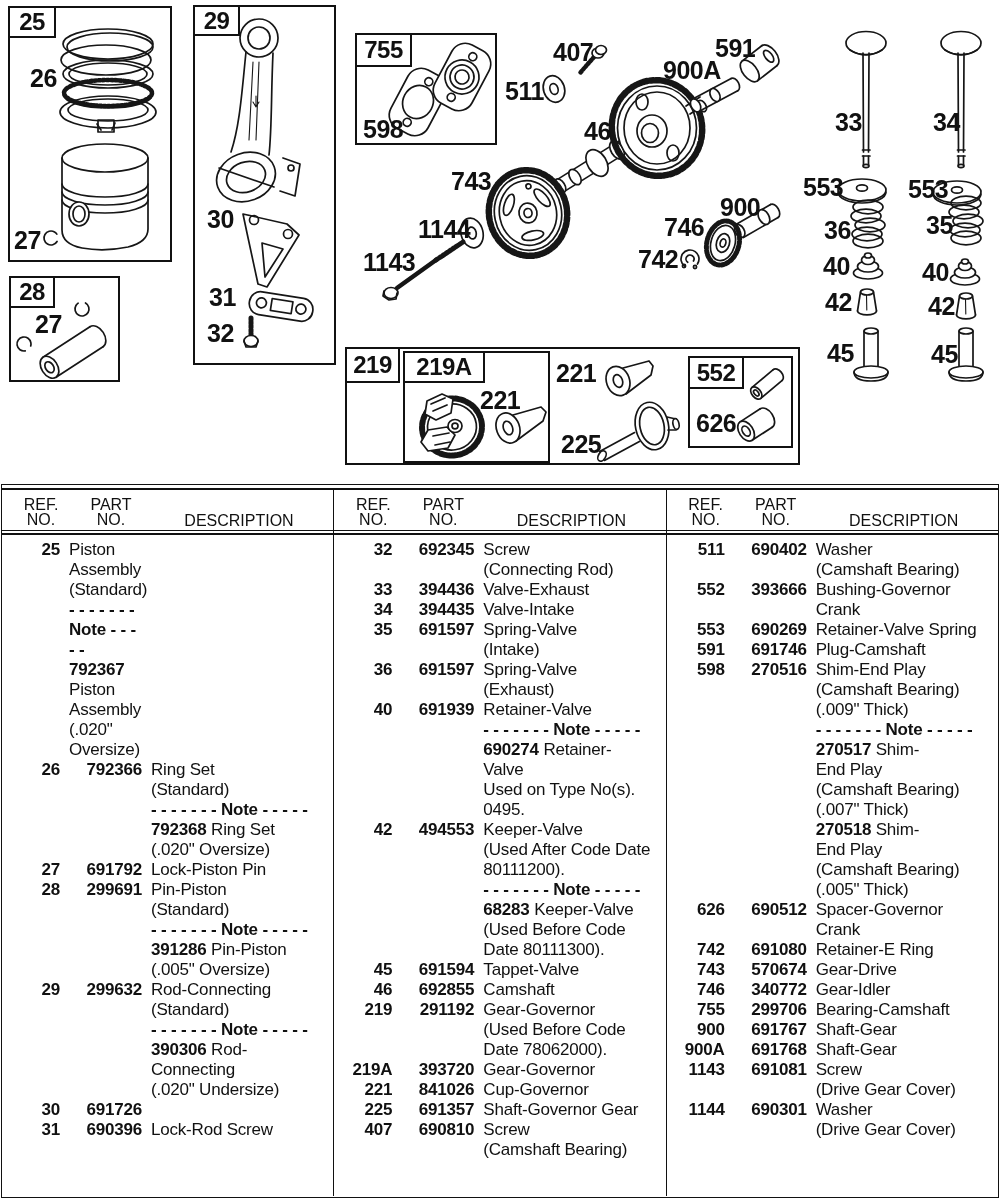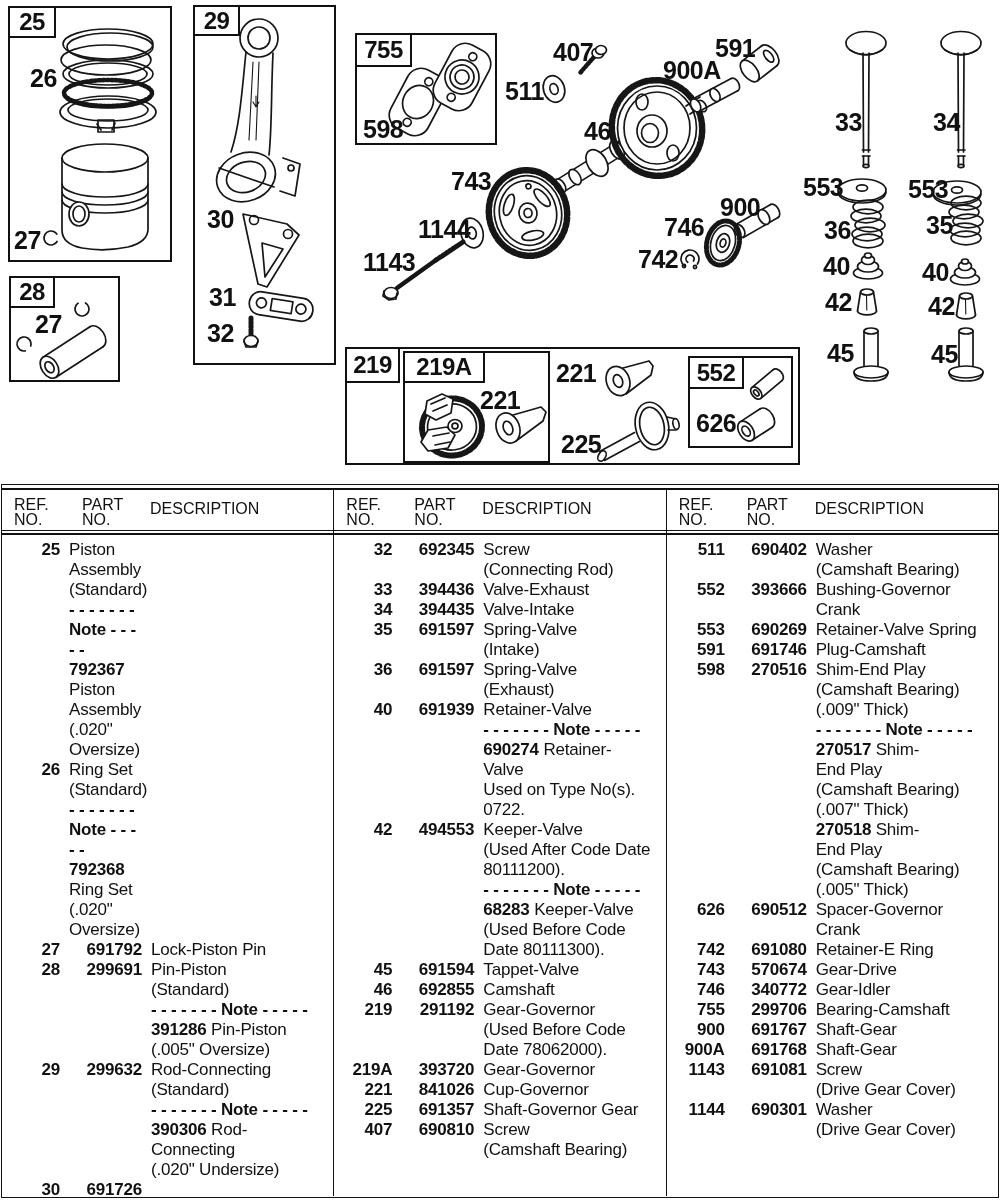--- a/index.html
+++ b/index.html
@@ -17,24 +17,24 @@
   svg.illustration .thin{stroke-width:1.1}
   .callout{position:absolute;z-index:3;font-weight:bold;font-size:25px;line-height:1;letter-spacing:-0.5px;white-space:nowrap}
   
   .parts-table{position:absolute;left:1px;right:1px;top:484px;bottom:2px;box-sizing:border-box;
                border-left:1.8px solid #111;border-right:1.8px solid #111;border-bottom:1.8px solid #111;z-index:4;background:#fff}
   .dbl{height:2.6px;border-top:1.8px solid #111;border-bottom:2.4px solid #111}
   .cols{display:flex;height:calc(100% - 7px)}
   .tcol{flex:1 1 0;overflow:hidden;min-width:0}
   .tcol + .tcol{border-left:1.8px solid #111}
   .thead{position:relative;height:40px;font-size:16px;line-height:15.5px}
-  .hcell{position:absolute;white-space:pre-line}
+  .hcell{position:absolute;text-align:center;white-space:pre-line}
   .h-ref{left:12px;top:7px;width:54px}
   .h-part{left:80px;top:7px;width:58px}
-  .h-desc{left:148px;top:11px;width:178px}
+  .h-desc{left:148px;top:23px;width:178px}
   .tbody{padding-top:5px;font-size:17px;line-height:20px;letter-spacing:-0.2px}
   .prow{display:grid;grid-template-columns:58px 82px 1fr}
   .pref,.ppart{text-align:right;font-weight:bold}
   .pdesc{padding-left:9px}
   .ln{min-height:20px}
   .ln.note{font-weight:bold}
 </style>
 </head>
 <body>
 
@@ -430,20 +430,21 @@
                 <div class="ln">Piston Assembly</div>
                 <div class="ln">(Standard)</div>
                 <div class="ln note">- - - - - - - Note - - - - -</div>
                 <div class="ln"><b>792367</b> Piston</div>
                 <div class="ln">Assembly</div>
                 <div class="ln">(.020" Oversize)</div>
               </div>
             </div>
             <div class="prow">
               <span class="pref">26</span>
+              <span class="ppart">792366</span>
               <div class="pdesc">
                 <div class="ln">Ring Set</div>
                 <div class="ln">(Standard)</div>
                 <div class="ln note">- - - - - - - Note - - - - -</div>
                 <div class="ln"><b>792368</b> Ring Set</div>
                 <div class="ln">(.020" Oversize)</div>
               </div>
             </div>
             <div class="prow">
               <span class="pref">27</span>
@@ -538,21 +539,21 @@
             </div>
             <div class="prow">
               <span class="pref">40</span>
               <span class="ppart">691939</span>
               <div class="pdesc">
                 <div class="ln">Retainer-Valve</div>
                 <div class="ln note">- - - - - - - Note - - - - -</div>
                 <div class="ln"><b>690274</b> Retainer-</div>
                 <div class="ln">Valve</div>
                 <div class="ln">Used on Type No(s).</div>
-                <div class="ln">0722.</div>
+                <div class="ln">0495.</div>
               </div>
             </div>
             <div class="prow">
               <span class="pref">42</span>
               <span class="ppart">494553</span>
               <div class="pdesc">
                 <div class="ln">Keeper-Valve</div>
                 <div class="ln">(Used After Code Date</div>
                 <div class="ln">80111200).</div>
                 <div class="ln note">- - - - - - - Note - - - - -</div>

